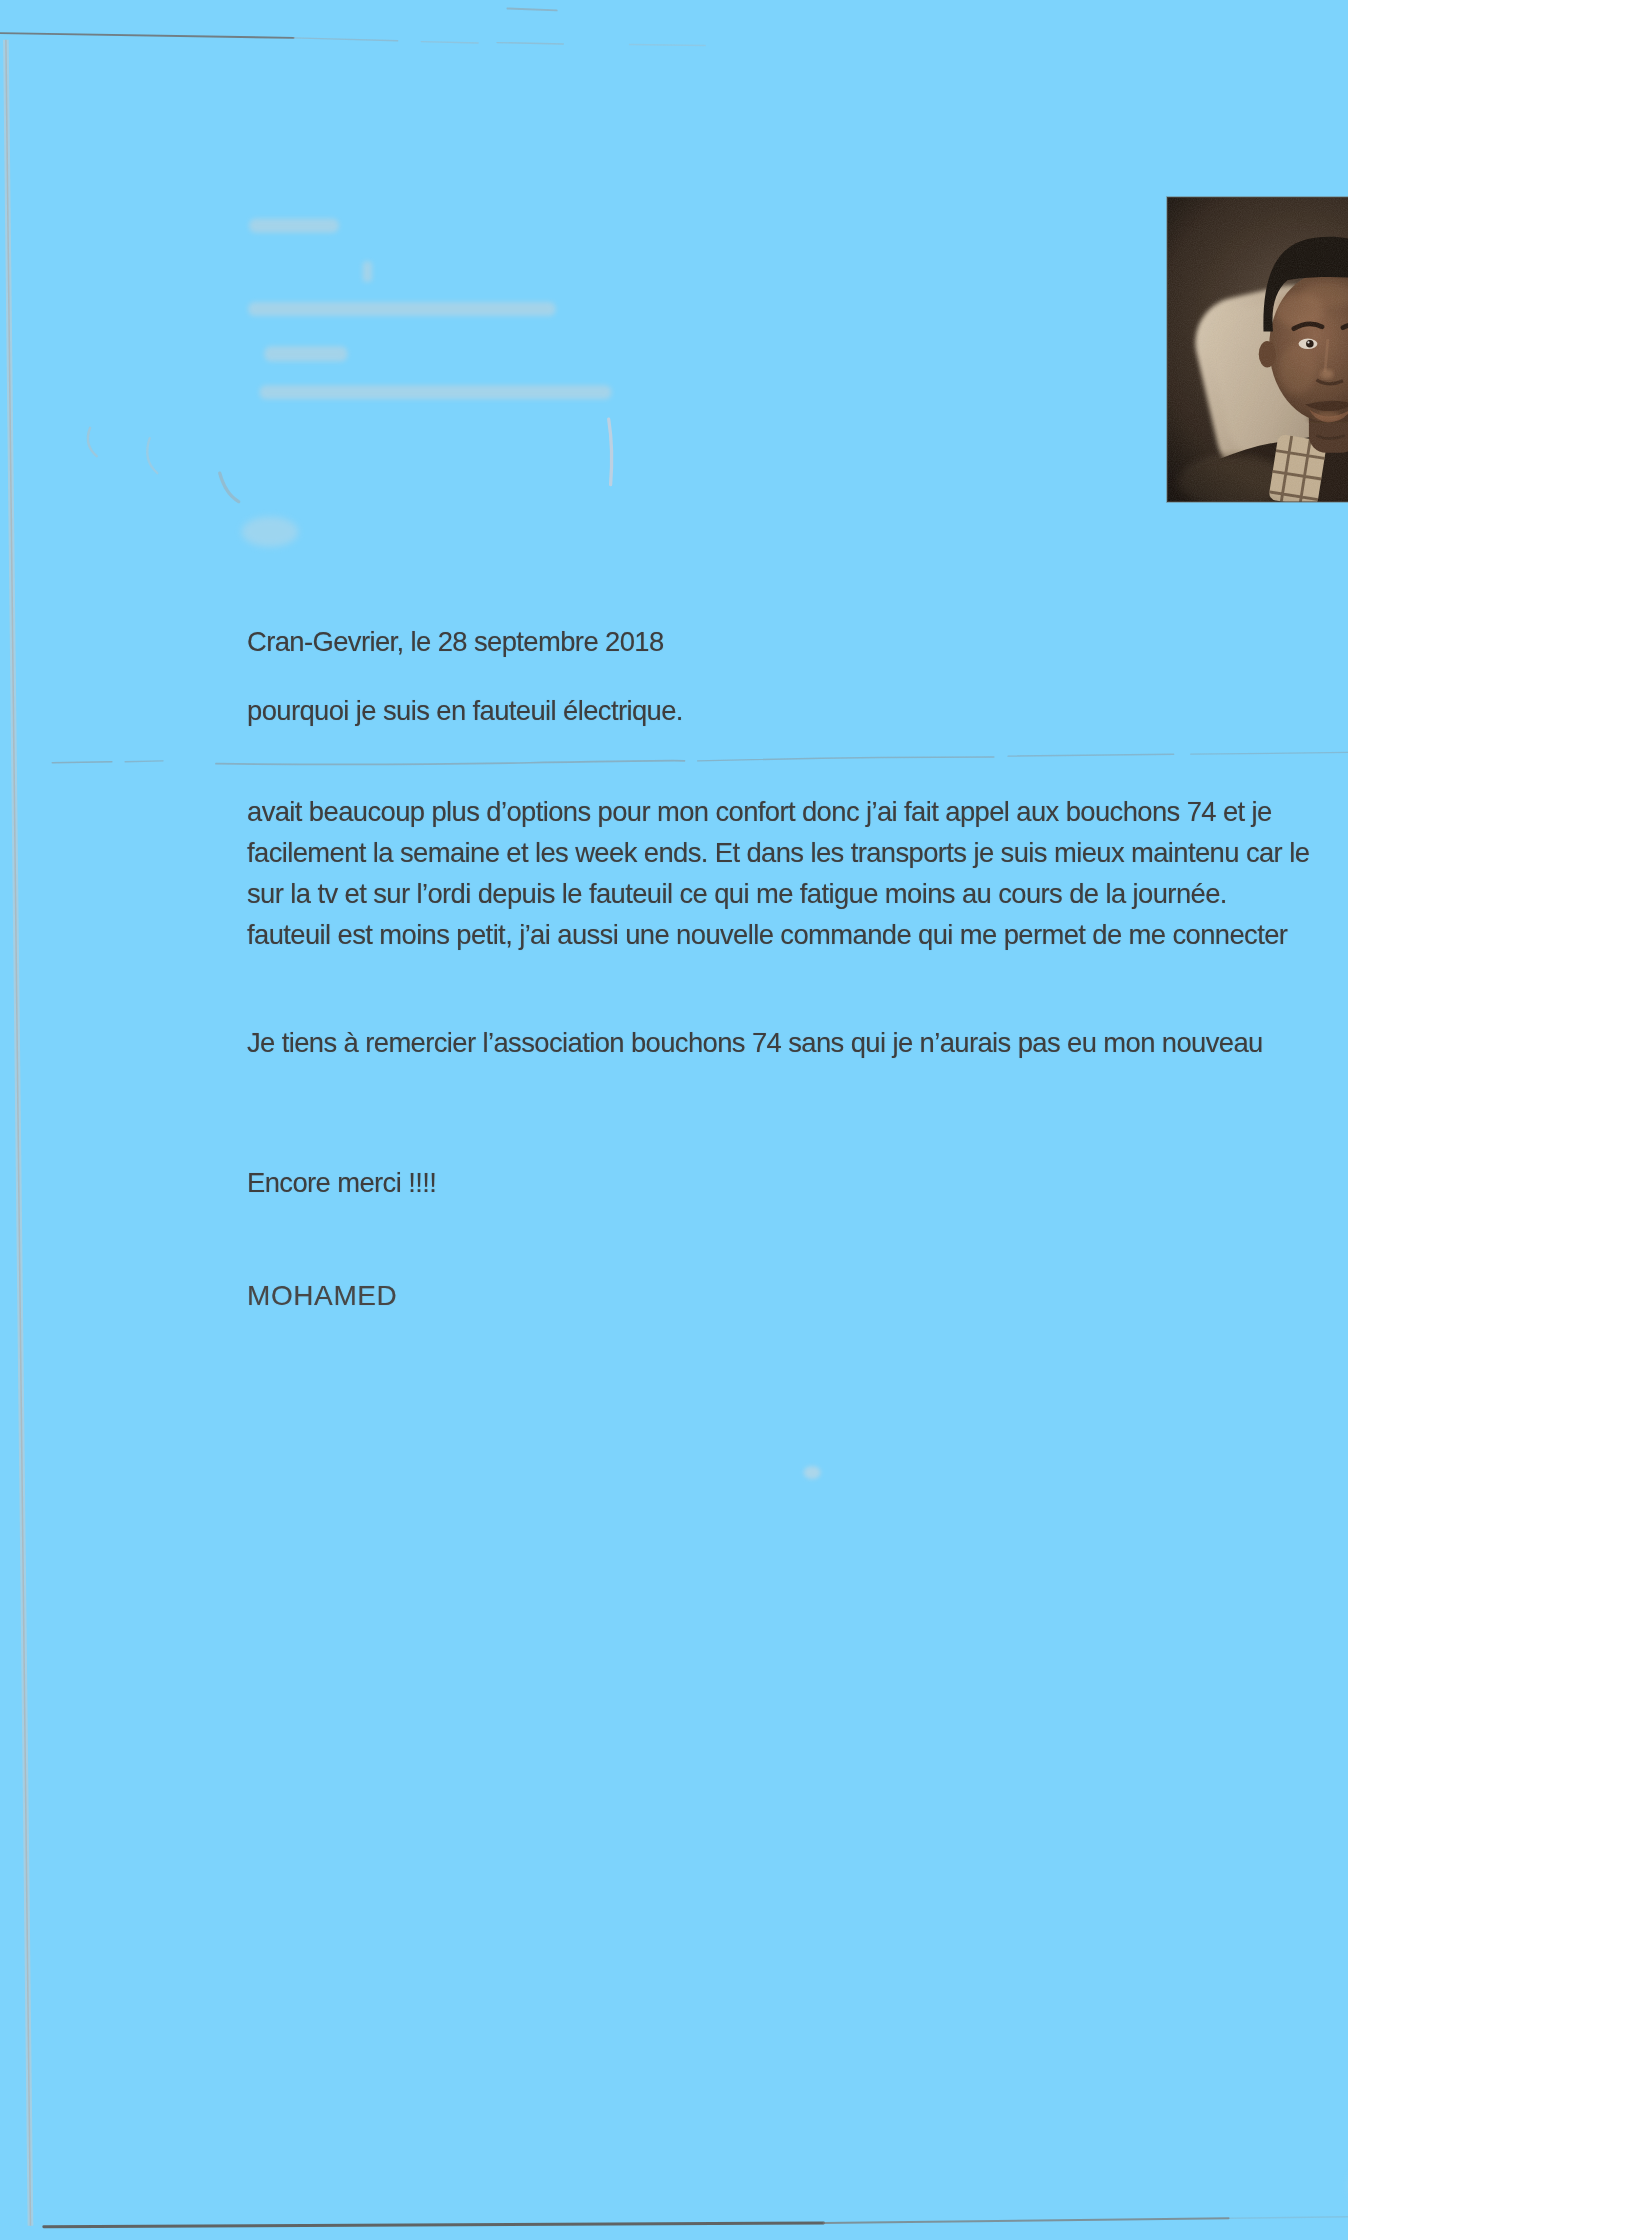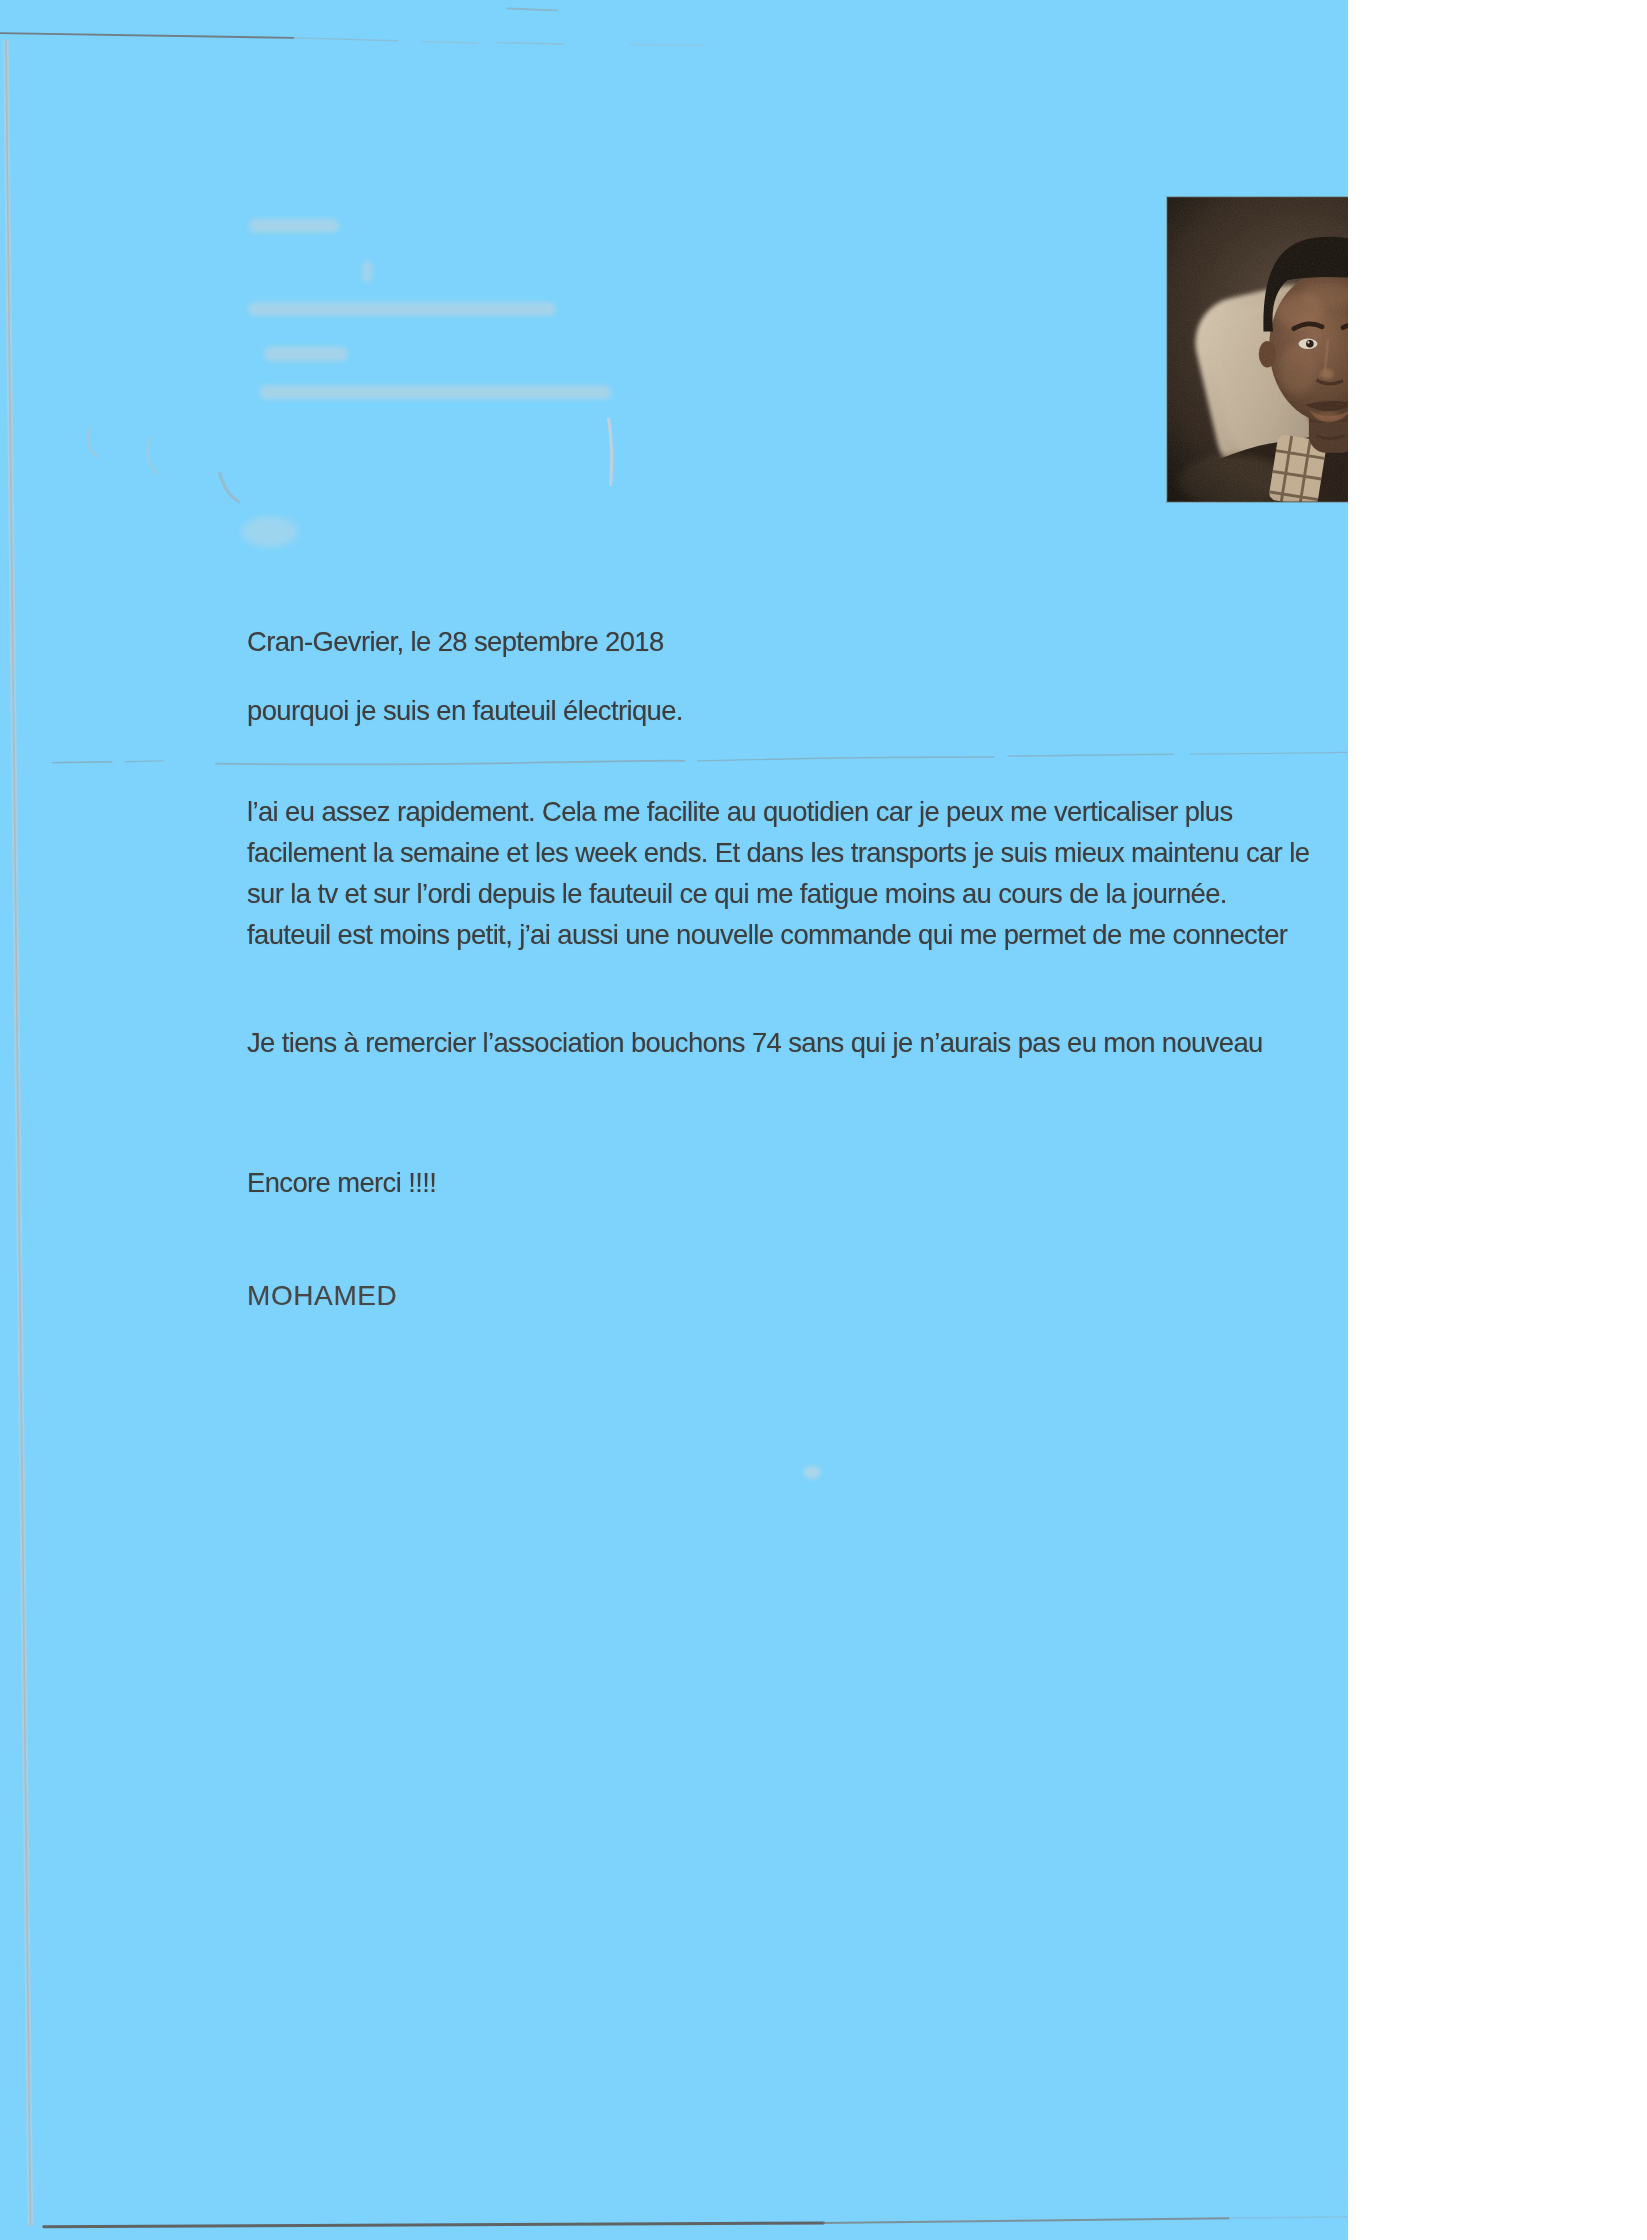--- a/index.html
+++ b/index.html
@@ -143,21 +143,21 @@
 
   <div class="textblock" style="top:621px;">
     <div class="line">Cran-Gevrier, le 28 septembre 2018</div>
   </div>
 
   <div class="textblock" style="top:690px;">
     <div class="line">pourquoi je suis en fauteuil électrique.</div>
   </div>
 
   <div class="textblock" style="top:791px;">
-    <div class="line">l’ai eu assez rapidement. Cela me facilite au quotidien car je peux me verticaliser plus</div>
+    <div class="line">avait beaucoup plus d’options pour mon confort donc j’ai fait appel aux bouchons 74 et je</div>
     <div class="line">facilement la semaine et les week ends. Et dans les transports je suis mieux maintenu car le</div>
     <div class="line">sur la tv et sur l’ordi depuis le fauteuil ce qui me fatigue moins au cours de la journée.</div>
     <div class="line">fauteuil est moins petit, j’ai aussi une nouvelle commande qui me permet de me connecter</div>
   </div>
 
   <div class="textblock" style="top:1022px;">
     <div class="line">Je tiens à remercier l’association bouchons 74 sans qui je n’aurais pas eu mon nouveau</div>
   </div>
 
   <div class="textblock" style="top:1162px;">

